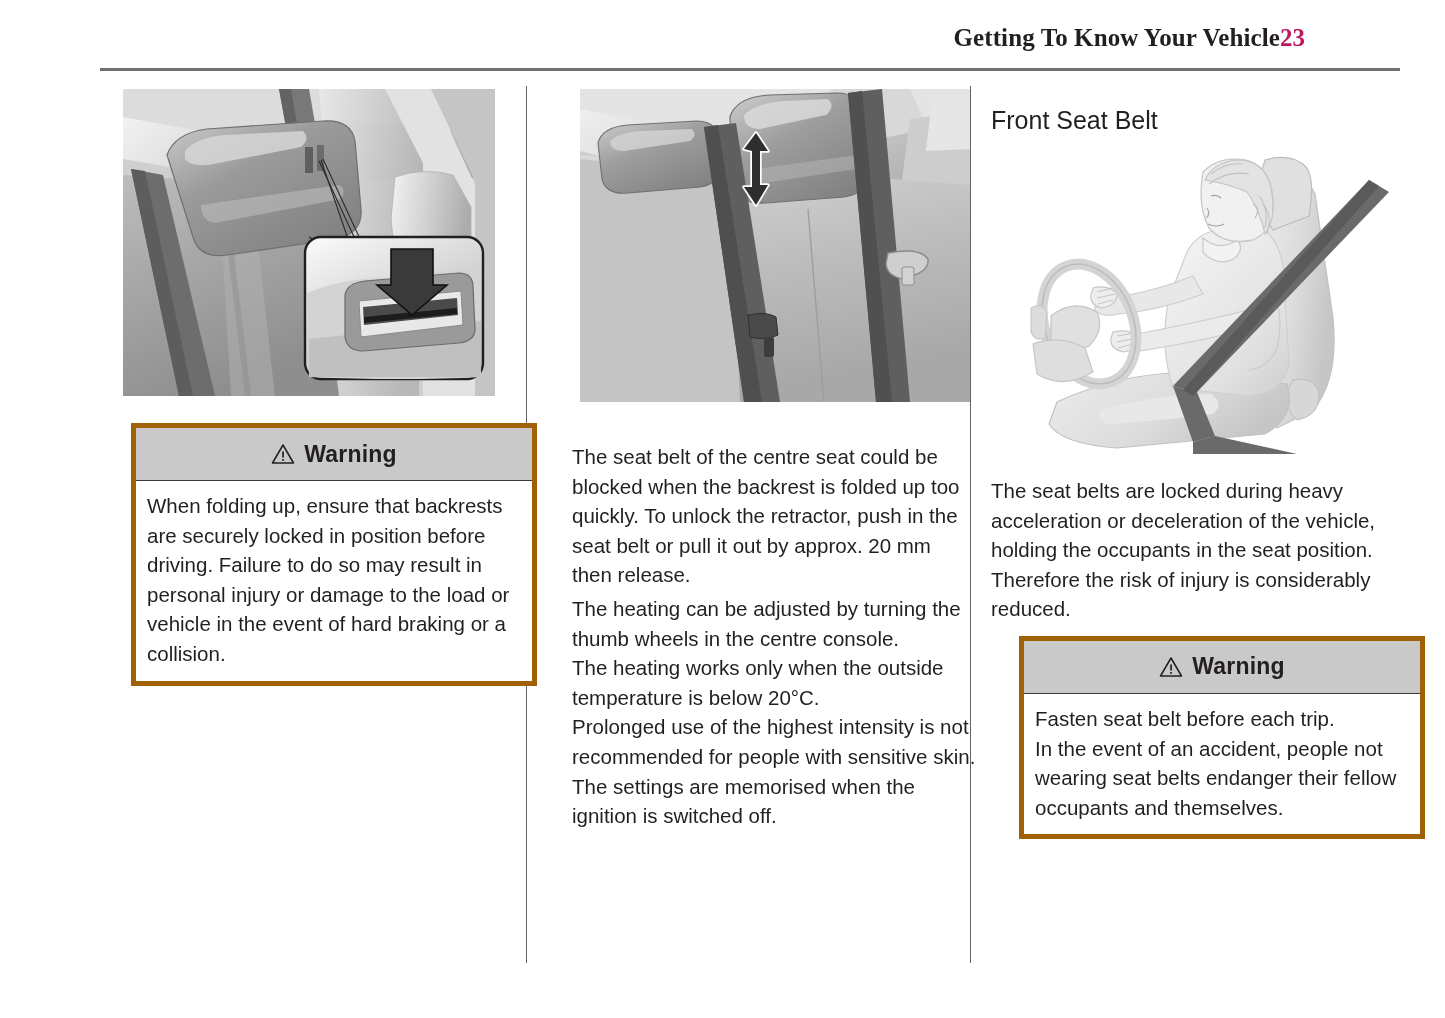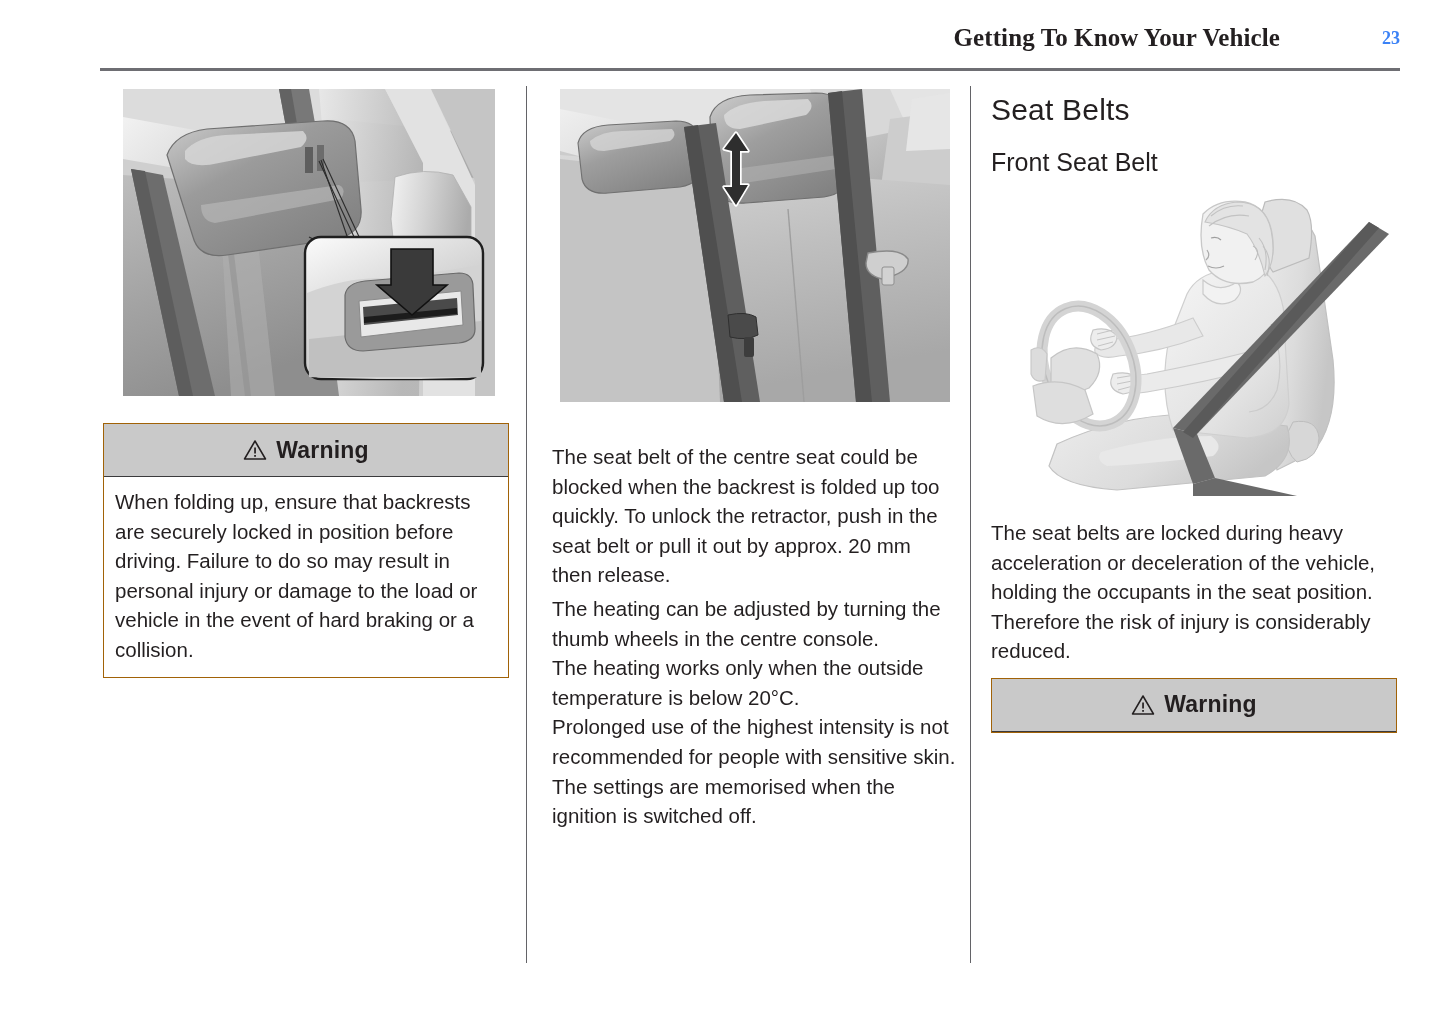--- a/index.html
+++ b/index.html
@@ -29,26 +29,26 @@
     font-family: Liberation Serif, serif;
   }
   #header-title {
     font-size: 25px;
     font-weight: bold;
     letter-spacing: 0.1px;
     color: #231f20;
     line-height: 30px;
   }
   #header-pageno {
-    font-size: 18px;
+    font-size: 25px;
     font-weight: bold;
-    color: #3b82f6;
+    color: #be185d;
     line-height: 30px;
     width: 120px;
-    text-align: right;
+    text-align: left;
   }
   #header-rule {
     position: absolute;
     left: 100px;
     top: 68px;
     width: 1300px;
     height: 3px;
     background: #6e6e73;
   }
 
@@ -62,21 +62,21 @@
   }
   #divider-1 { left: 526px; }
   #divider-2 { left: 970px; }
 
   
   .column {
     position: absolute;
     top: 86px;
   }
   #column-1 { left: 103px; width: 406px; }
-  #column-2 { left: 552px; width: 404px; }
+  #column-2 { left: 572px; width: 404px; }
   #column-3 { left: 991px; width: 406px; }
 
   
   .body-text {
     font-size: 20.5px;
     line-height: 29.6px;
     color: #231f20;
     margin: 0;
     white-space: pre-line;
   }
@@ -99,23 +99,24 @@
   .h2-title {
     font-size: 25px;
     line-height: 32px;
     font-weight: normal;
     color: #231f20;
     margin: 0;
   }
 
   
   .warning-box {
-    border: 1px solid #a16207;
+    border: 5px solid #a16207;
     background: #ffffff;
     box-sizing: border-box;
+    margin-left: 28px;
   }
   .warning-head {
     background: #c9c9c9;
     border-bottom: 1px solid #3a3a3c;
     height: 52px;
     display: flex;
     align-items: center;
     justify-content: center;
     gap: 9px;
   }
@@ -317,21 +318,20 @@
 
 
   <p class="body-text" style="margin-top:4px;">The heating can be adjusted by turning the thumb wheels in the centre console.
 The heating works only when the outside temperature is below 20°C.
 Prolonged use of the highest intensity is not recommended for people with sensitive skin.
 The settings are memorised when the ignition is switched off.</p>
 </div>
 
 <div class="column" id="column-3">
 
-  <h1 class="h1-title" style="margin-top:6px;">Seat Belts</h1>
 
   <h2 class="h2-title" style="margin-top:18px;">Front Seat Belt</h2>
 
   <div class="figure" style="width:400px;height:306px;margin:12px 0 0 6px;background:#ffffff;">
     <svg width="400" height="306" viewBox="0 0 400 306">
       <defs>
         <linearGradient id="g3seat" x1="0" y1="0" x2="1" y2="0.4">
           <stop offset="0" stop-color="#ececec"></stop>
             <stop offset="0.6" stop-color="#dcdcdc"></stop>
             <stop offset="1" stop-color="#c6c6c6"></stop>
@@ -399,15 +399,17 @@
 
   <div class="warning-box" style="width:406px; margin-top:12px;">
     <div class="warning-head">
       <svg class="warn-tri" width="24" height="22" viewBox="0 0 24 22">
         <path d="M12 2 L22.5 20 L1.5 20 Z" fill="none" stroke="#231f20" stroke-width="1.5" stroke-linejoin="round"></path>
         <rect x="11.2" y="8.5" width="1.7" height="6" fill="#231f20"></rect>
         <rect x="11.2" y="16" width="1.7" height="1.8" fill="#231f20"></rect>
       </svg>
       <span class="warning-head-label">Warning</span>
     </div>
+    <div class="warning-body">Fasten seat belt before each trip.
+In the event of an accident, people not wearing seat belts endanger their fellow occupants and themselves.</div>
   </div>
 
 </div>
 
 </body></html>

